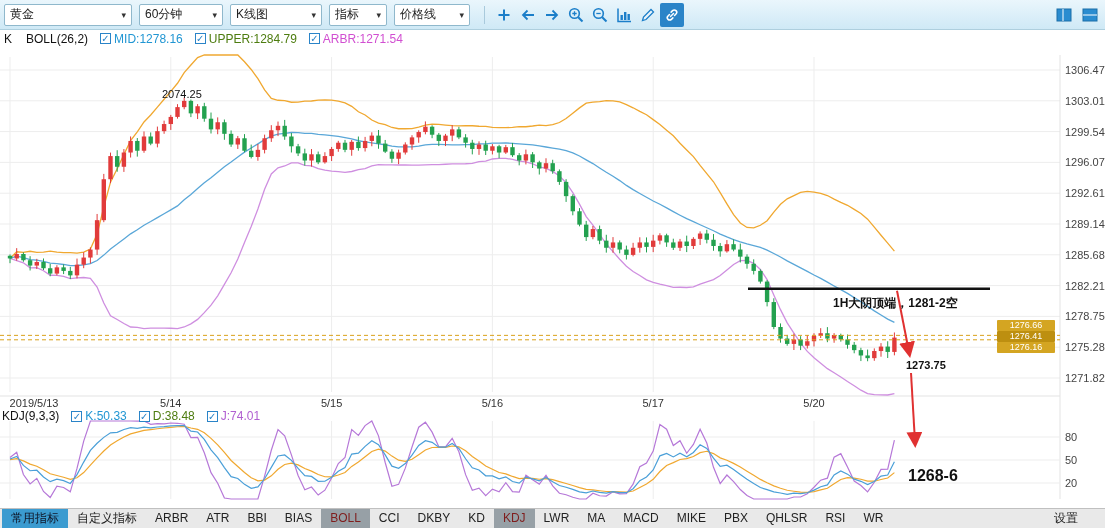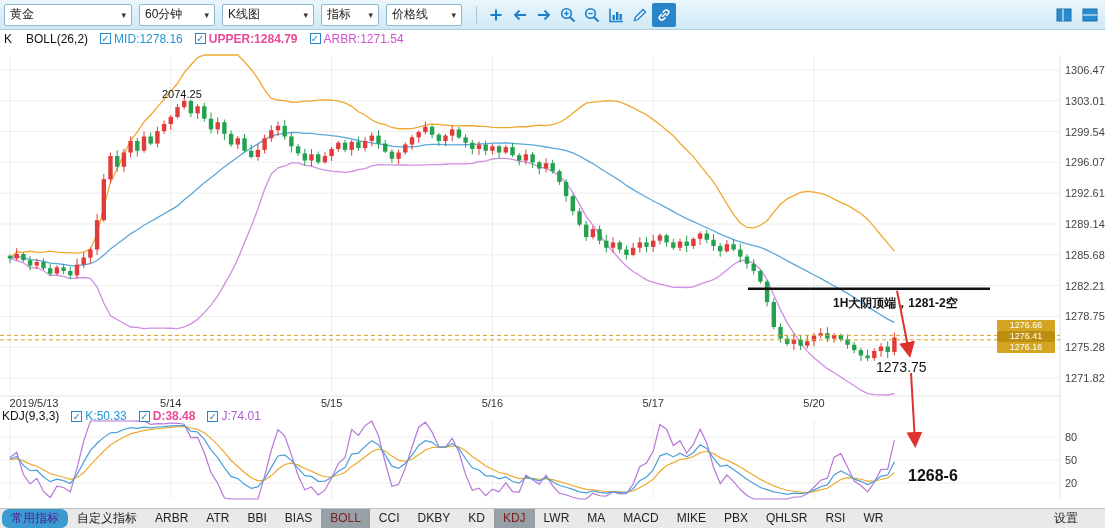--- a/index.html
+++ b/index.html
@@ -16,21 +16,21 @@
     background: linear-gradient(#eaf6fc, #cfe9f6);
     border-bottom: 1px solid #aecfde; padding: 0 4px; position: relative;
   }
   .dd {
     height: 22px; background: #fff; border: 1px solid #8fb8cc; border-radius: 2px;
     display: flex; align-items: center; justify-content: space-between;
     font-size: 12px; padding: 6px 5px; margin-right: 7px; cursor: pointer;
   }
   .dd .caret { font-size: 9px; color: #333; margin-left: 6px; }
   .dd.w-symbol { width: 128px; }
-  .dd.w-period { width: 76px; }
+  .dd.w-period { width: 84px; }
   .dd.w-ctype  { width: 92px; }
   .dd.w-ind    { width: 58px; }
   .dd.w-pline  { width: 76px; }
   .sep { width: 1px; height: 18px; background: #a9cadc; margin: 0 7px; }
   .tbtn {
     width: 24px; height: 24px; border: none; background: transparent; padding: 2px;
     display: flex; align-items: center; justify-content: center; cursor: pointer; border-radius: 2px;
   }
   .tbtn svg { width: 18px; height: 18px; }
   .tbtn.active { background: #2a84c8; }
@@ -43,21 +43,21 @@
     font-size: 12px; padding-left: 4px;
   }
   .ib-k { color: #111; margin-right: 14px; }
   .ib-name { color: #111; }
   .chk { display: inline-flex; align-items: center; gap: 3px; margin-left: 12px; cursor: pointer; }
   .box {
     width: 11px; height: 11px; border: 1px solid #2a84c8; background: #fff; color: #2a84c8;
     font-size: 10px; line-height: 10px; text-align: center; display: inline-block;
   }
   .c-mid, .c-k { color: #2196d3; }
-  .c-upper, .c-d { color: #ec4899; font-weight: bold; }
+  .c-upper, .c-d { color: #4d7c0f; }
   .c-lower { color: #d14fd1; }
   .c-j { color: #b05fd1; }
 
   
   .chart-wrap { position: relative; flex: 1 1 auto; height: 461px; overflow: hidden; background: #fff; }
   svg text { font-family: "Liberation Sans", "DejaVu Sans", sans-serif; }
 
   .kdj-bar {
     position: absolute; left: 2px; top: 362px; height: 14px; display: flex; align-items: center;
     font-size: 12px; background: transparent;
@@ -67,33 +67,33 @@
   .badge {
     position: absolute; left: 997px; width: 58px; height: 11px; line-height: 11px;
     font-size: 9px; text-align: center; color: #fff; border-radius: 1px;
   }
   .badge.b1 { top: 273px; background: #d4a522; }
   .badge.b2 { top: 284px; background: #bd8f10; }
   .badge.b3 { top: 295px; background: #d4a522; }
 
   .anno { position: absolute; white-space: nowrap; color: #111; }
   .anno.peak { left: 162px; top: 41px; font-size: 11px; }
-  .anno.low { left: 876px; top: 312px; font-size: 14px; }
+  .anno.low { left: 906px; top: 312px; font-size: 11px; font-weight: bold; }
   .anno.note { left: 833px; top: 220px; font-size: 12px; font-weight: 600; margin-top: 28px; }
   .anno.target { left: 908px; top: 420px; font-size: 16px; font-weight: 600; }
 
   
   .tabs {
     height: 20px; flex: 0 0 20px; background: #e9e9e9; border-top: 1px solid #c0c0c0;
     display: flex; align-items: stretch; font-size: 12px; padding-left: 2px;
   }
   .tab {
     padding: 0 9px; line-height: 19px; color: #222; cursor: pointer; white-space: nowrap;
   }
-  .tab.primary { background: #3b9bd0; color: #4c1d95; border-radius: 7px; }
+  .tab.primary { background: #3b9bd0; color: #0f172a; }
   .tab.selected { background: #97a0a6; color: #7f1d1d; }
   .tab.push-right { margin-left: auto; margin-right: 18px; }
 </style>
 </head>
 <body>
 
 <div class="app">
 
   <div class="toolbar">
     <div class="dd w-symbol">

